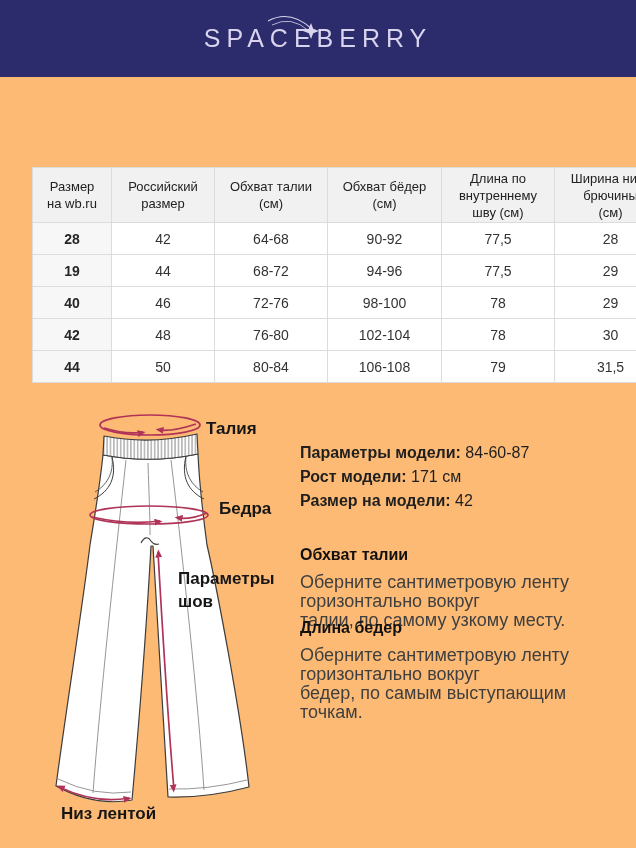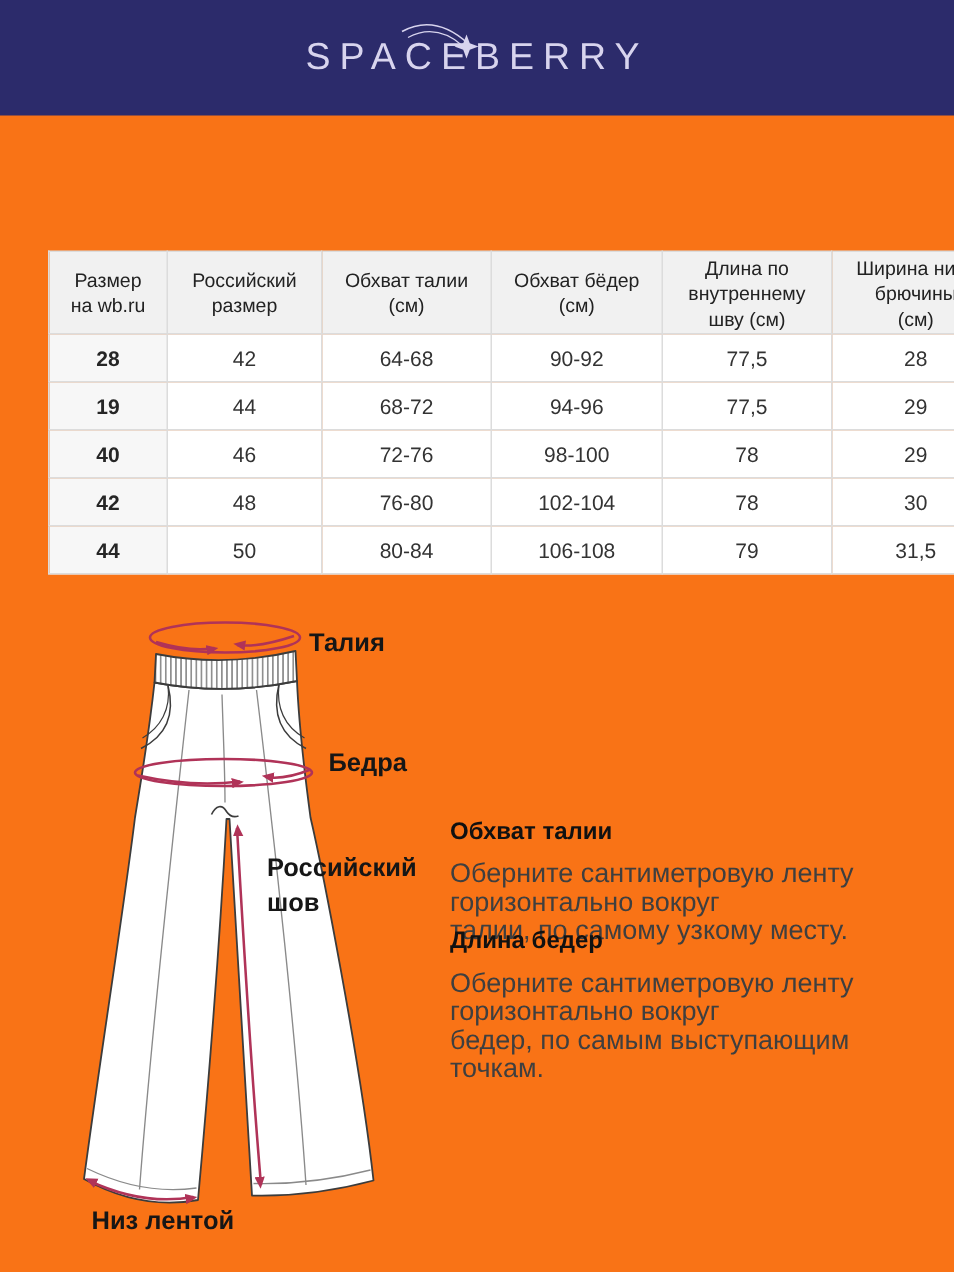--- a/index.html
+++ b/index.html
@@ -1,16 +1,16 @@
 <!DOCTYPE html>
 <html><head>
 <meta charset="utf-8">
 <style>
   html,body{margin:0;padding:0;background:#fff;}
-  #page{position:relative;width:636px;height:848px;background:#f97316;overflow:hidden;
+  #page{position:relative;width:636px;height:848px;background:#fdba74;overflow:hidden;
         font-family:"Liberation Sans",sans-serif;color:#1f1f1f;}
 
   
   .hdr{position:absolute;left:0;top:0;width:636px;height:77px;background:#2c2b6b;}
   .logo-wrap{position:absolute;left:0;top:0;width:100%;height:77px;
              display:flex;align-items:center;justify-content:center;}
   .logo-inner{position:relative;}
   .logo-text{font-size:25px;letter-spacing:6px;color:#d8d4ee;font-weight:400;}
   .logo-star{position:absolute;left:56px;top:-15px;}
 
@@ -167,23 +167,37 @@
       <ellipse cx="149" cy="515" rx="59" ry="9"></ellipse>
       <path d="M 92 517 Q 128 525 160 521" marker-end="url(#arr)"></path>
       <path d="M 207 513 Q 190 520 177 518" marker-end="url(#arr)"></path>
       <path d="M 158 552 C 163 640 168 720 174 790" marker-start="url(#arr)" marker-end="url(#arr)"></path>
       <path d="M 59 787 Q 95 804 129 798" marker-start="url(#arr)" marker-end="url(#arr)"></path>
     </g>
   </svg>
 
   <div class="dlabel" style="left:206px;top:417px;">Талия</div>
   <div class="dlabel" style="left:219px;top:497px;">Бедра</div>
-  <div class="dlabel" style="left:178px;top:567px;width:110px;">Российский шов</div>
+  <div class="dlabel" style="left:178px;top:567px;width:110px;">Параметры шов</div>
   <div class="dlabel" style="left:61px;top:802px;">Низ лентой</div>
 
+  <div class="model-info">
+    <div>
+      <span class="lbl">Параметры модели:</span>
+      <span class="val">84-60-87</span>
+    </div>
+    <div>
+      <span class="lbl">Рост модели:</span>
+      <span class="val">171 см</span>
+    </div>
+    <div>
+      <span class="lbl">Размер на модели:</span>
+      <span class="val">42</span>
+    </div>
+  </div>
 
   <div class="msec" id="sec0">
     <h3>Обхват талии</h3>
     <p>Оберните сантиметровую ленту горизонтально вокруг
 талии, по самому узкому месту.</p>
   </div>
   <div class="msec" id="sec1">
     <h3>Длина бедер</h3>
     <p>Оберните сантиметровую ленту горизонтально вокруг
 бедер, по самым выступающим точкам.</p>

